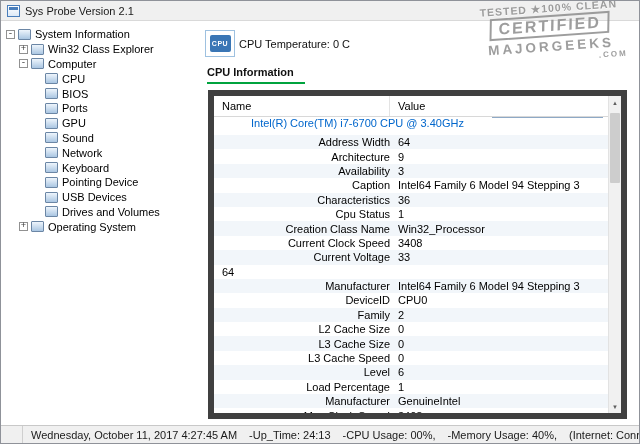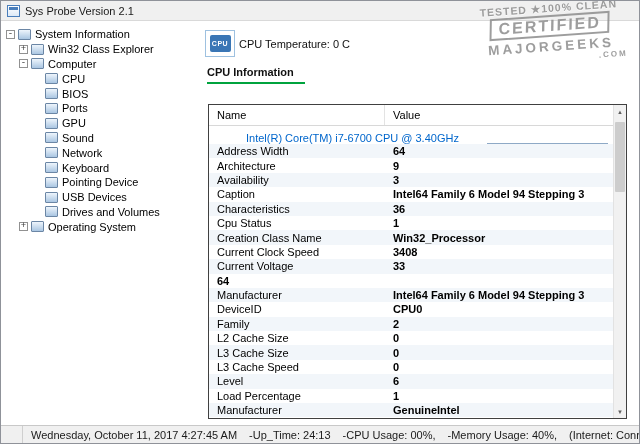--- a/index.html
+++ b/index.html
@@ -41,32 +41,32 @@
   .cpu-badge { width:30px; height:27px; border:1px solid #9ec1e0; background:#fff; display:flex; align-items:center; justify-content:center; flex:none; }
   .cpu-chip {
     width:21px; height:17px; background:var(--badge-blue,#3a76b5); border-radius:2px;
     color:#fff; font-size:7px; font-weight:bold; letter-spacing:.5px;
     display:flex; align-items:center; justify-content:center;
   }
   .temp-label { font-size:11px; color:#111; }
   .section-title { margin:9px 0 0 10px; font-size:11px; font-weight:bold; color:#111; display:inline-block; }
   .green-rule { margin:2px 0 0 10px; width:98px; height:2px; background:var(--accent-green,#00a33e); }
   
-  .table { position:absolute; left:11px; right:12px; top:69px; bottom:6px; border:1px solid #404040; background:#fff; overflow:hidden;margin-top:14px; }
+  .table { position:absolute; left:11px; right:12px; top:69px; bottom:6px; border:6px solid #404040; background:#fff; overflow:hidden; }
   .thead { display:flex; height:21px; align-items:center; border-bottom:1px solid #d8d8d8; font-size:11px; color:#000; }
   .th-name { width:176px; flex:none; padding-left:8px; border-right:1px solid #e3e3e3; align-self:stretch; display:flex; align-items:center; }
   .th-value { flex:1; padding-left:8px; }
-  .group-row { display:flex; align-items:flex-end; height:18px; padding-left:37px;gap:20px; }
+  .group-row { display:flex; align-items:flex-start; height:18px; padding-left:37px;gap:20px; }
   .group-label { font-size:11px; color:var(--link-blue,#0066cc); white-space:nowrap; }
   .group-line { flex:1; height:1px; background:#8ea9c6; margin:0 18px 0 8px; }
   .tbody { }
   .trow { display:flex; height:14.4px; align-items:center; font-size:11px; color:#000; }
   .trow.alt { background:#f2f6fa; }
-  .cell-name { width:176px; flex:none; padding-left:8px; white-space:nowrap; overflow:hidden; }
-  .cell-value { flex:1; padding-left:8px; margin-right:14px; white-space:nowrap; overflow:hidden;font-weight:bold; }
+  .cell-name { width:176px; flex:none; padding-left:8px; white-space:nowrap; overflow:hidden;text-align:right; }
+  .cell-value { flex:1; padding-left:8px; margin-right:14px; white-space:nowrap; overflow:hidden; }
   
   .vscroll { position:absolute; top:0; right:0; bottom:0; width:13px; background:#f1f1f1; border-left:1px solid #e2e2e2; }
   .scroll-btn { height:13px; display:flex; align-items:center; justify-content:center; font-size:6px; color:#5e5e5e; }
   .scroll-btn.down { position:absolute; bottom:0; left:0; right:0; }
   .scroll-thumb { position:absolute; top:17px; left:1px; right:1px; height:70px; background:#cdcdcd; border-radius:1px; }
   
   .statusbar {
     height:18px; flex:none; background:#f0f0f0; border-top:1px solid #c8c8c8;
     display:flex; align-items:center; font-size:11px; color:#1a1a1a; padding-left:2px; white-space:nowrap; overflow:hidden;
   }

